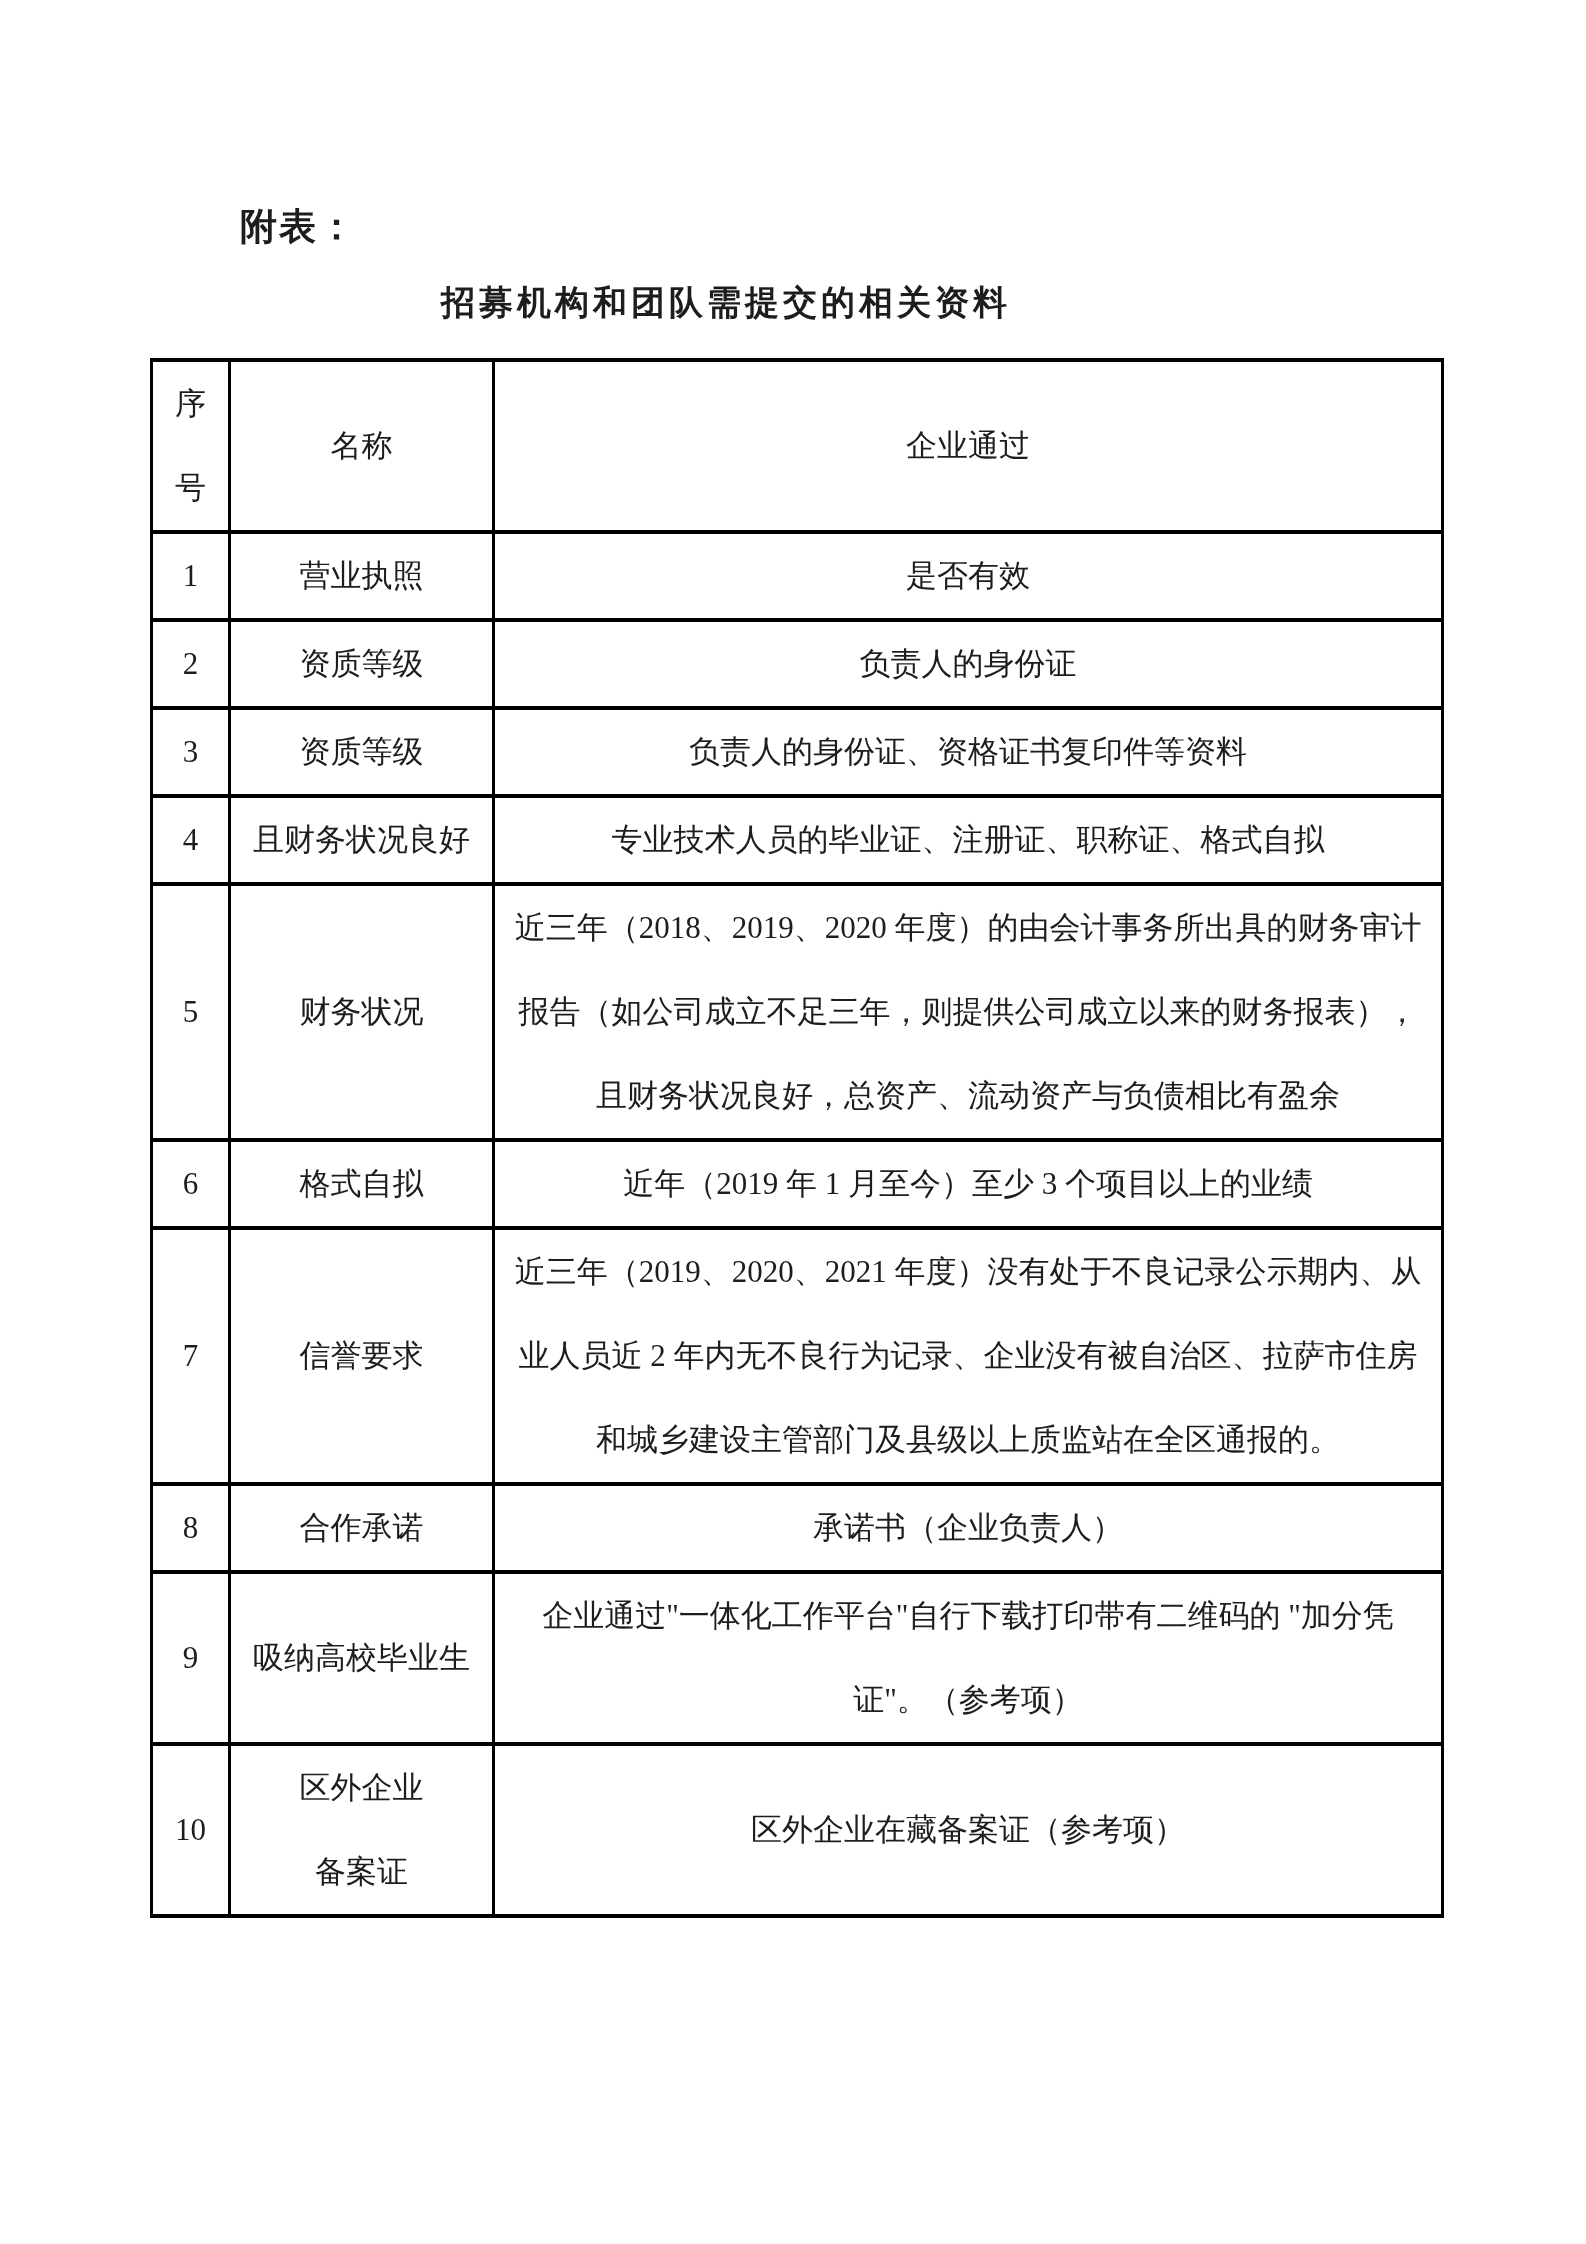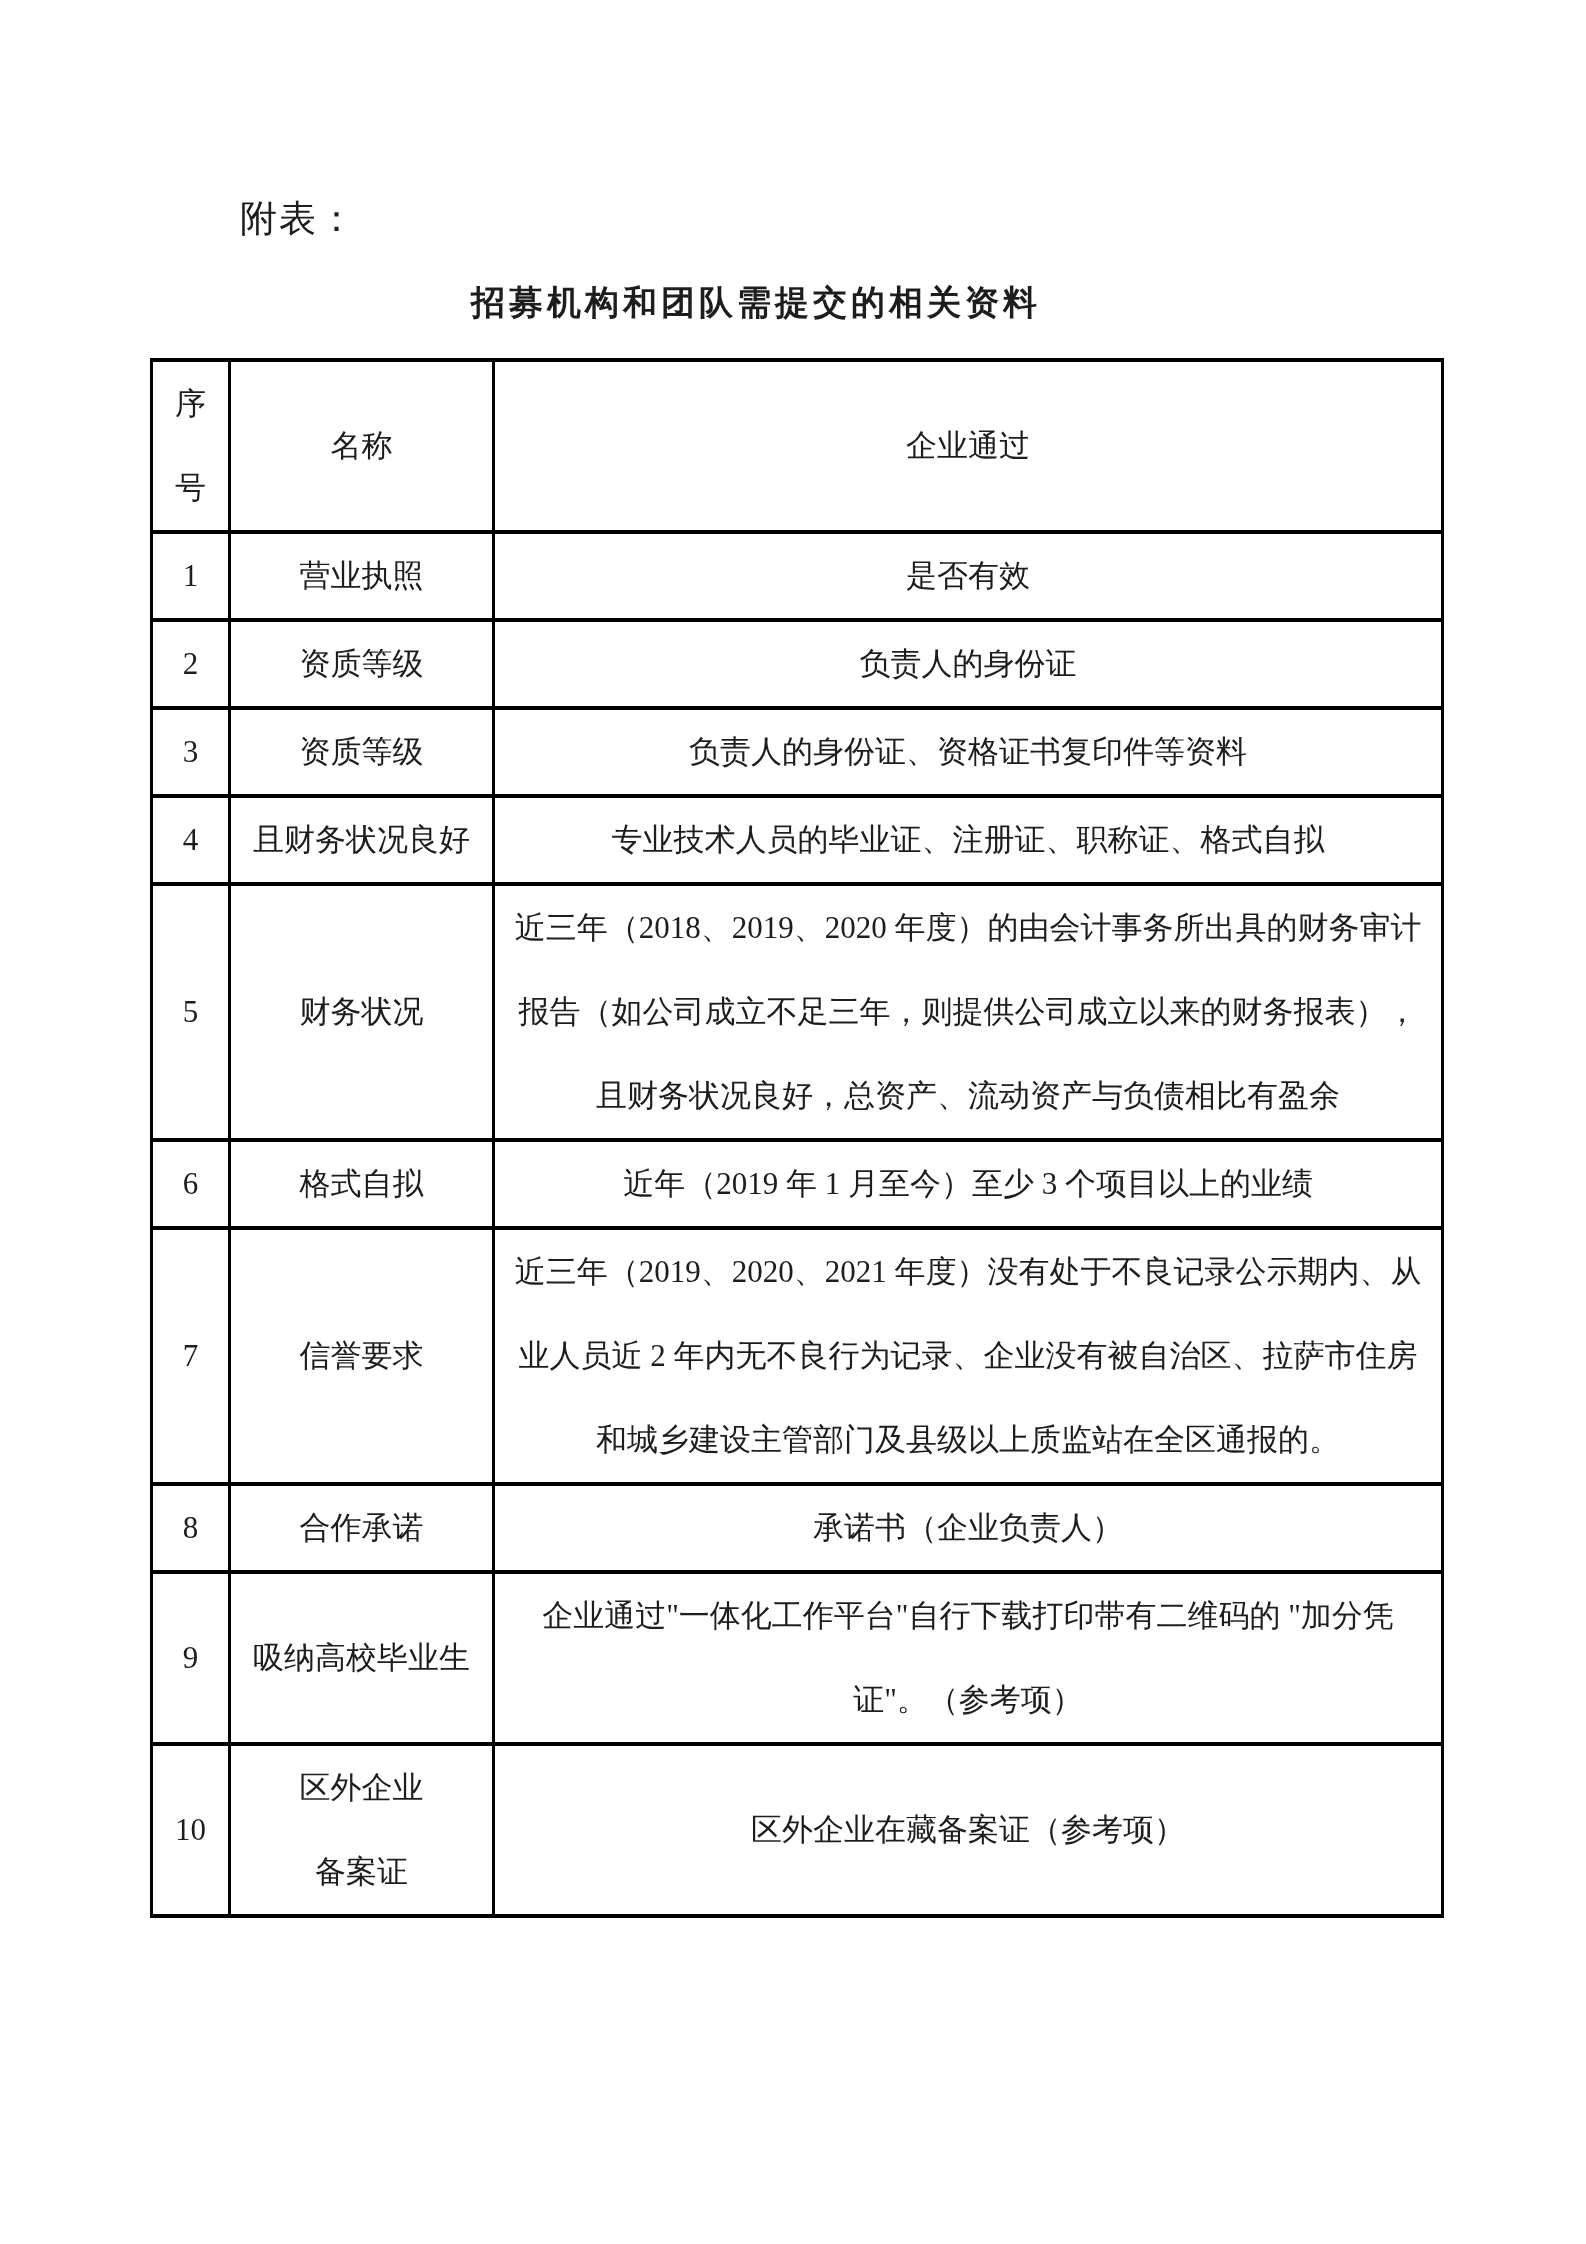--- a/index.html
+++ b/index.html
@@ -10,35 +10,34 @@
   body {
     position: relative;
     width: 1586px;
     height: 2244px;
     font-family: "Liberation Serif", "DejaVu Serif", serif;
     color: #1d1d1d;
   }
   .appendix-label {
     position: absolute;
     left: 240px;
-    top: 194px;
+    top: 202px;
     font-size: 37px;
-    font-weight: normal;
+    font-weight: bold;
     letter-spacing: 2px;
   }
   .doc-title {
     position: absolute;
     left: 0;
     top: 280px;
     width: 1452px;
     text-align: center;
     font-size: 34px;
     font-weight: bold;
     letter-spacing: 4px;
-    padding-left: 30px;
   }
   table.req-table {
     position: absolute;
     left: 150px;
     top: 358px;
     width: 1291px;
     border-collapse: collapse;
     table-layout: fixed;
   }
   table.req-table td {

